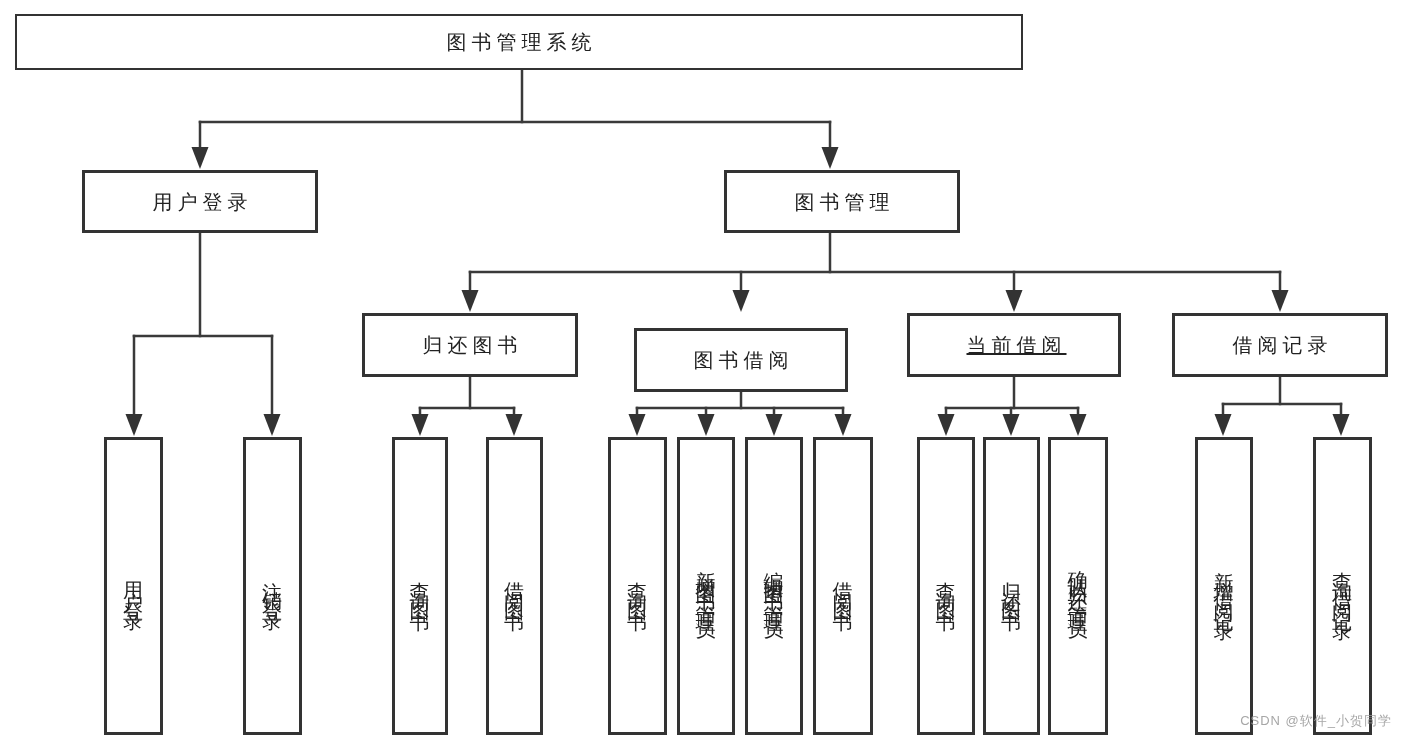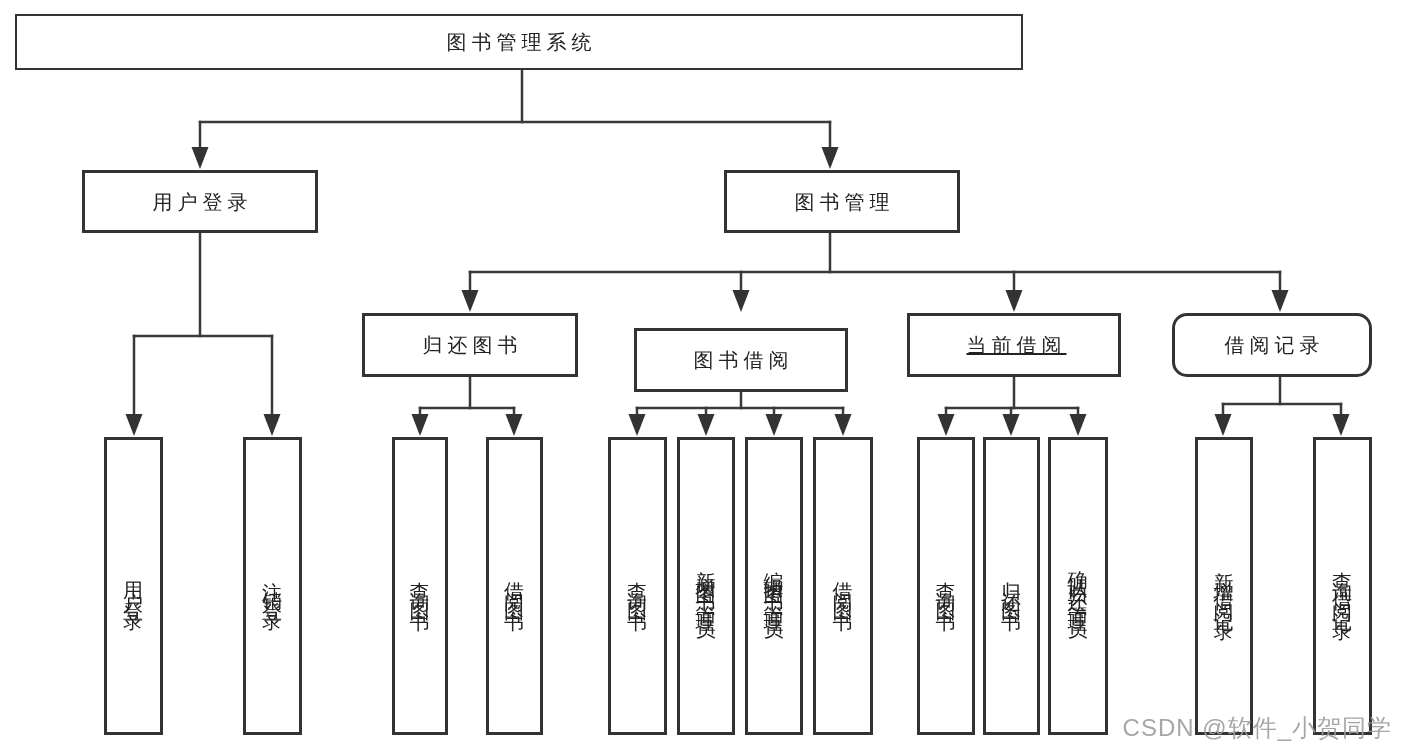--- a/index.html
+++ b/index.html
@@ -13,21 +13,21 @@
     display:flex;align-items:center;justify-content:center;z-index:1;line-height:1;
   }
   .root{border-width:2px;}
   .hbox{font-size:20px;letter-spacing:5px;text-indent:5px;white-space:nowrap;}
   .vbox{
     writing-mode:vertical-rl;text-orientation:mixed;
     font-size:20px;letter-spacing:10px;
   }
   .watermark{
     position:absolute;right:13px;top:712px;z-index:5;
-    font-size:24px;letter-spacing:1px;color:rgba(158,158,158,0.92);white-space:nowrap;
+    font-size:13px;letter-spacing:1px;color:rgba(158,158,158,0.92);white-space:nowrap;
   }
 </style>
 </head>
 <body>
 
 <div class="canvas">
 
   <svg id="connector-svg" class="connectors" width="1405" height="747" viewBox="0 0 1405 747">
       <path d="M522 70 L522 122" stroke="#3a3a3a" stroke-width="2.5" fill="none" stroke-linecap="square"></path>
       <path d="M200 122 L830 122" stroke="#3a3a3a" stroke-width="2.5" fill="none" stroke-linecap="square"></path>
@@ -96,21 +96,21 @@
 
   <div class="box hbox" style="left:362px;top:313px;width:216px;height:64px;">
     <span>归还图书</span>
   </div>
   <div class="box hbox" style="left:634px;top:328px;width:214px;height:64px;">
     <span>图书借阅</span>
   </div>
   <div class="box hbox" style="left:907px;top:313px;width:214px;height:64px;text-decoration:underline;">
     <span>当前借阅</span>
   </div>
-  <div class="box hbox" style="left:1172px;top:313px;width:200px;height:64px;border-radius:15px;">
+  <div class="box hbox" style="left:1172px;top:313px;width:216px;height:64px;">
     <span>借阅记录</span>
   </div>
 
   <div class="box vbox" style="left:104px;top:437px;width:59px;height:298px;">
     <span>用户登录</span>
   </div>
   <div class="box vbox" style="left:243px;top:437px;width:59px;height:298px;">
     <span>注销登录</span>
   </div>
 

